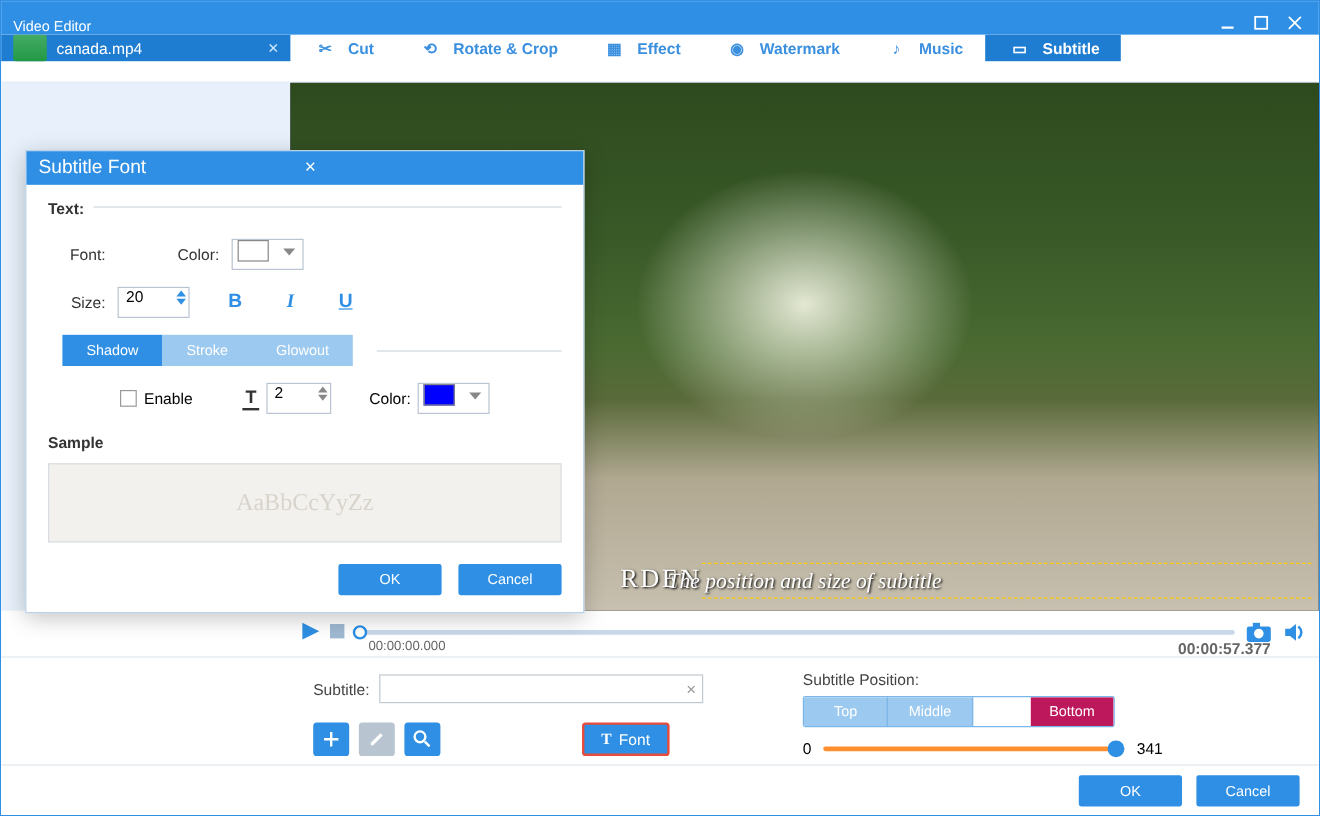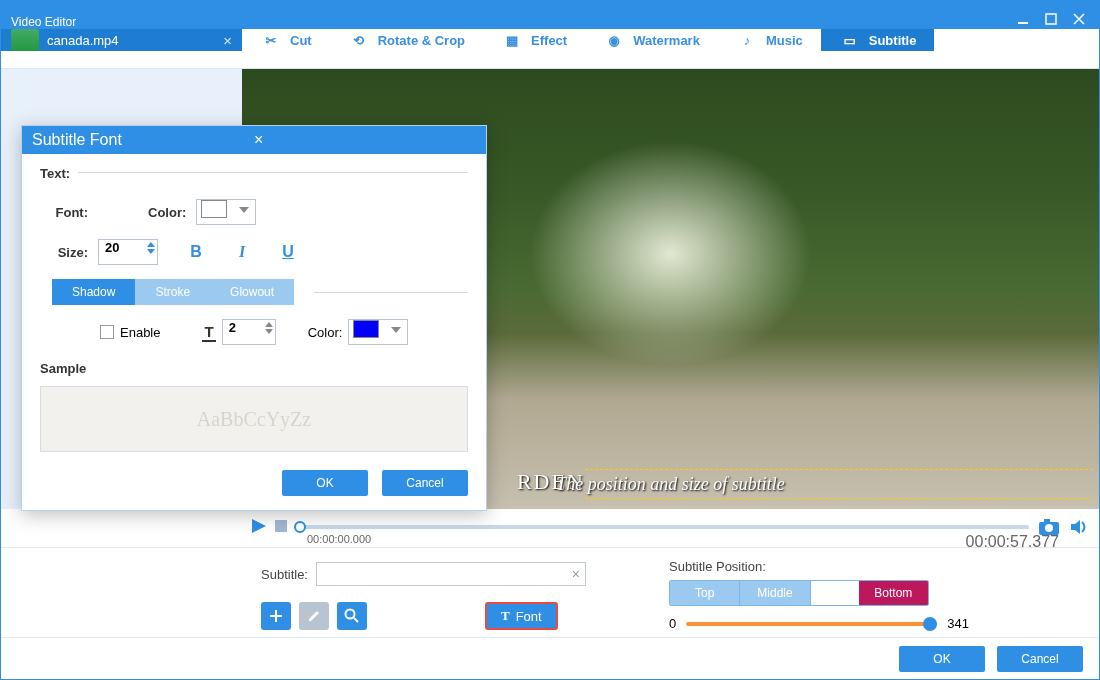--- a/index.html
+++ b/index.html
@@ -27,21 +27,21 @@
 .video-overlay-text{position:absolute;left:50%;transform:translateX(-50%);bottom:14px;color:#fff;font-family:'Times New Roman',serif;font-size:18px;font-style:italic;text-shadow:1px 1px 2px #000;}
 .video-overlay-garden{position:absolute;left:40%;bottom:14px;transform:translateX(-100%);color:#fff;font-family:'Times New Roman',serif;font-size:22px;letter-spacing:2px;text-shadow:1px 1px 2px #000;}
 .sub-box{position:absolute;left:40%;right:6px;bottom:10px;height:30px;border:1px dashed #ffcc00;border-left:none;border-right:none;}
 .left-panel{position:absolute;left:0;top:0;width:241px;height:440px;background:#e8f1fb;}
 .transport{position:absolute;left:241px;top:440px;right:0;height:36px;display:flex;align-items:center;gap:6px;padding:0 8px;background:#fff;}
 .play-btn svg{fill:#2e8fe4;}
 .stop-btn svg{fill:#9fb9d2;}
 .timeline{flex:1;height:4px;background:#c8d8e8;position:relative;border-radius:2px;}
 .timeline-thumb{position:absolute;left:0;top:-4px;width:12px;height:12px;border-radius:50%;background:#fff;border:2px solid #2e8fe4;}
 .time-l{position:absolute;left:306px;top:464px;font-size:11px;color:#666;}
-.time-r{position:absolute;right:40px;top:464px;font-size:16px;color:#666;}
+.time-r{position:absolute;right:40px;top:464px;font-size:13px;color:#666;font-weight:bold;}
 .cam-icon{width:28px;height:24px;display:flex;align-items:center;justify-content:center;}
 .vol-icon{width:22px;height:22px;display:flex;align-items:center;justify-content:center;}
 .bottom-panel{position:absolute;left:0;right:0;top:478px;bottom:42px;background:#fff;border-top:1px solid #e0e8f0;padding:14px 20px 10px 260px;}
 .sub-input-row{display:flex;align-items:center;gap:8px;}
 .sub-input-row label{color:#444;}
 .sub-input{width:270px;height:24px;border:1px solid #c0c8d0;padding:0 22px 0 6px;position:relative;}
 .sub-input-wrap{position:relative;}
 .sub-input-clear{position:absolute;right:6px;top:4px;color:#999;font-size:14px;}
 .sub-actions{display:flex;gap:8px;margin-top:16px;align-items:center;}
 .sq-btn{width:30px;height:28px;background:#2e8fe4;border-radius:3px;display:flex;align-items:center;justify-content:center;color:#fff;}
@@ -61,25 +61,25 @@
 
 .dialog{position:absolute;left:20px;top:56px;width:466px;background:#fff;border:1px solid #b8d0e8;box-shadow:0 4px 18px rgba(0,0,0,0.25);}
 .dlg-title{height:28px;background:#2e8fe4;color:#fff;display:flex;align-items:center;padding:0 10px;}
 .dlg-title span{flex:1;font-size:16px;}
 .dlg-body{padding:12px 18px 14px 18px;}
 .section-label{font-weight:bold;color:#333;margin-bottom:10px;}
 .section-label::after{content:"";display:inline-block;vertical-align:middle;margin-left:8px;}
 .hr-line{height:1px;background:#d0d8e0;margin-bottom:12px;flex:1;}
 .section-row{display:flex;align-items:center;margin-bottom:8px;}
 .row{display:flex;align-items:center;gap:10px;margin-bottom:14px;}
-.row label{width:48px;text-align:right;color:#333;font-weight:bold;}
+.row label{width:48px;text-align:right;color:#333;}
 .combo{height:26px;border:1px solid #b8c4d0;padding:0 24px 0 6px;background:#fff;position:relative;min-width:60px;}
 .combo .caret{position:absolute;right:6px;top:7px;border-left:5px solid transparent;border-right:5px solid transparent;border-top:6px solid #2e8fe4;}
 .combo.small .caret{border-top-color:#888;}
-.spinner{width:60px;height:26px;border:1px solid #b8c4d0;padding:0 18px 0 6px;position:relative;font-weight:bold;}
+.spinner{width:60px;height:26px;border:1px solid #b8c4d0;padding:0 18px 0 6px;position:relative;}
 .spinner .arrs{position:absolute;right:2px;top:2px;display:flex;flex-direction:column;gap:2px;}
 .spinner .arrs div{width:0;height:0;border-left:4px solid transparent;border-right:4px solid transparent;}
 .spinner .arrs .up{border-bottom:5px solid #2e8fe4;}
 .spinner .arrs .dn{border-top:5px solid #2e8fe4;}
 .biu{display:flex;gap:30px;margin-left:20px;}
 .biu span{color:#2e8fe4;font-weight:bold;font-size:16px;width:16px;text-align:center;}
 .biu .i{font-style:italic;font-family:serif;}
 .biu .u{text-decoration:underline;}
 .tabs{display:flex;margin-left:12px;}
 .tabs div{padding:6px 20px;background:#9cc9ef;color:#fff;font-size:12px;}

